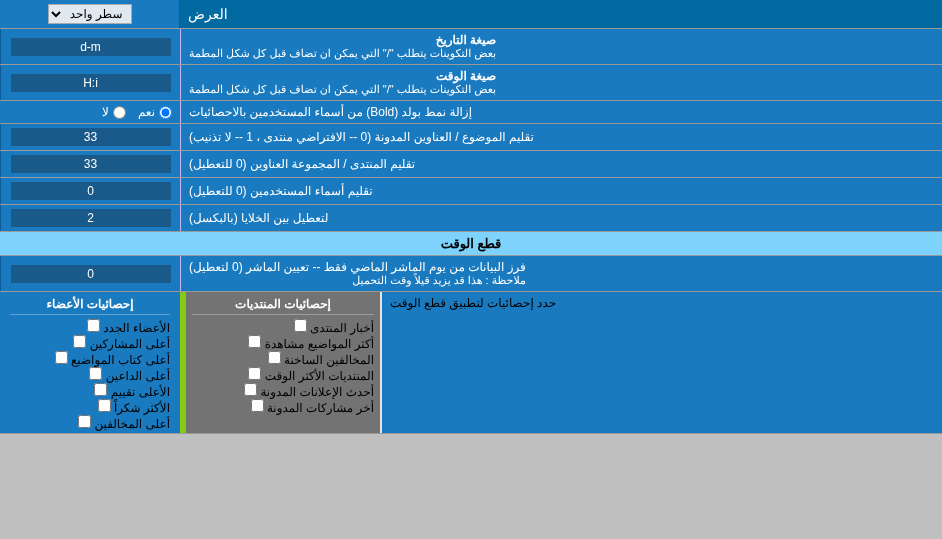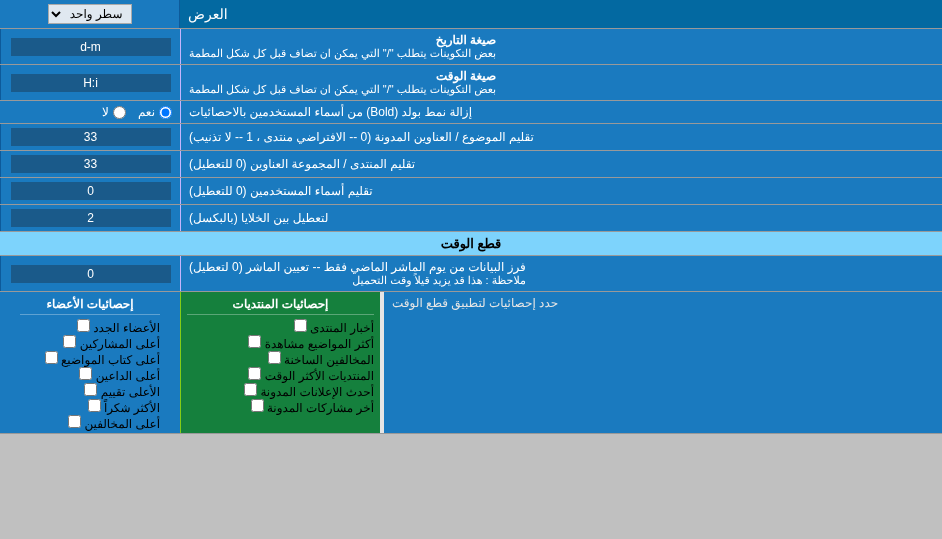--- a/index.html
+++ b/index.html
@@ -227,25 +227,25 @@
       </div>
     </div>
     <div class="input-cell">
       <input type="text" value="0" style="">
     </div>
   </div>
 
   <div class="stats-section">
     <div class="stats-grid">
 
-      <div style="flex:1; background:#1a7abf; color:#e5e5e5; padding:4px 8px; display:flex; align-items:flex-start; justify-content:flex-end; border-left:4px solid #e5e5e5;">
+      <div style="flex:1; background:#1a7abf; color:#000000; padding:4px 8px; display:flex; align-items:flex-start; justify-content:flex-end; border-left:2px solid #e5e5e5;">
         <span>حدد إحصائيات لتطبيق قطع الوقت</span>
       </div>
 
-      <div style="min-width:200px; background:#15803d; border-left:1px solid #84cc16; padding:2px 6px;">
+      <div style="min-width:200px; background:#737373; border-left:6px solid #84cc16; padding:2px 6px;">
         <div class="stats-col-title">إحصائيات المنتديات</div>
         <div class="checkbox-item">
           <span>أخبار المنتدى</span>
           <input type="checkbox" style="">
         </div>
         <div class="checkbox-item">
           <span>أكثر المواضيع مشاهدة</span>
           <input type="checkbox" style="">
         </div>
         <div class="checkbox-item">
@@ -259,21 +259,21 @@
         <div class="checkbox-item">
           <span>أحدث الإعلانات المدونة</span>
           <input type="checkbox" style="">
         </div>
         <div class="checkbox-item">
           <span>أخر مشاركات المدونة</span>
           <input type="checkbox" style="">
         </div>
       </div>
 
-      <div style="min-width:180px; background:#1a7abf; padding:2px 20px;">
+      <div style="min-width:180px; background:#1a7abf; padding:2px 10px;">
         <div class="stats-col-title">إحصائيات الأعضاء</div>
         <div class="checkbox-item">
           <span>الأعضاء الجدد</span>
           <input type="checkbox" style="">
         </div>
         <div class="checkbox-item">
           <span>أعلى المشاركين</span>
           <input type="checkbox" style="">
         </div>
         <div class="checkbox-item">

